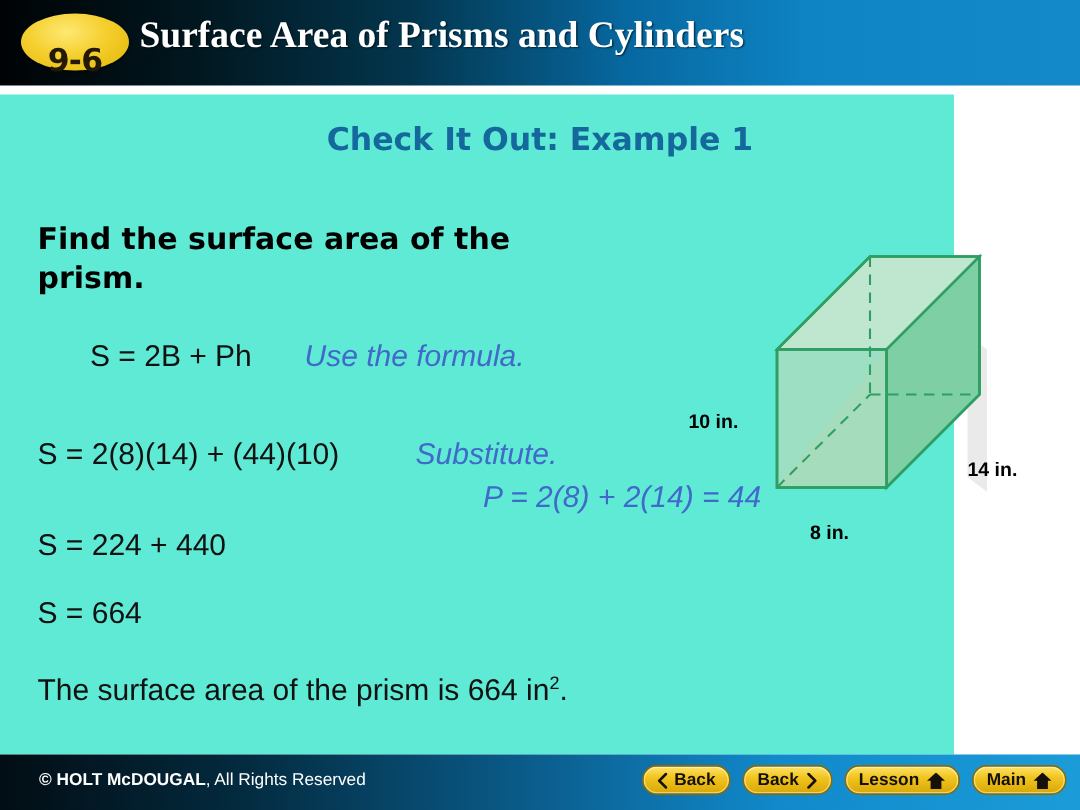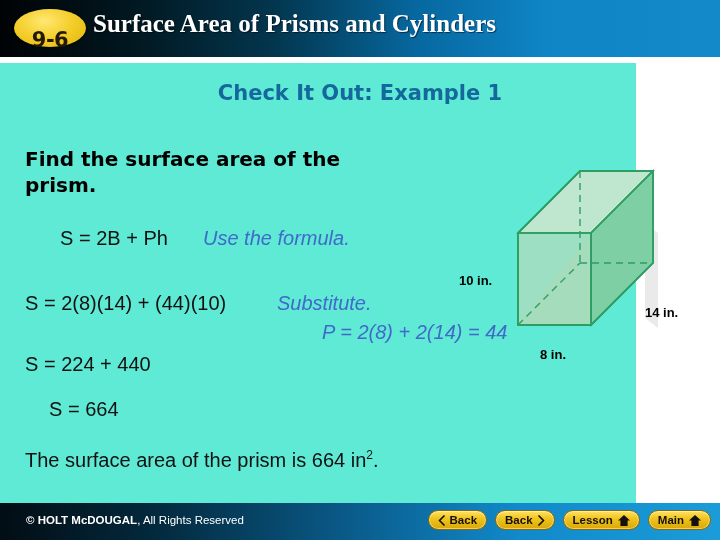--- a/index.html
+++ b/index.html
@@ -107,21 +107,21 @@
     font-style: italic;
     white-space: nowrap;
     font-family: "Liberation Sans", sans-serif;
   }
   #step1-eq  { left: 25px;  top: 164px; margin-left: 35px; }
   #step1-note{ left: 203px; top: 164px; }
   #step2-eq  { left: 25px;  top: 229px; }
   #step2-note{ left: 277px; top: 229px; }
   #step2-note-b { left: 322px; top: 258px; }
   #step3-eq  { left: 25px;  top: 290px; }
-  #step4-eq  { left: 25px;  top: 335px; margin-left: 24px; }
+  #step4-eq  { left: 25px;  top: 335px; }
   #conclusion {
     position: absolute;
     left: 25px; top: 385px;
     color: #111111;
     font-size: 20px;
     white-space: nowrap;
     font-family: "Liberation Sans", sans-serif;
   }
   #conclusion sup { font-size: 12px; }
 

